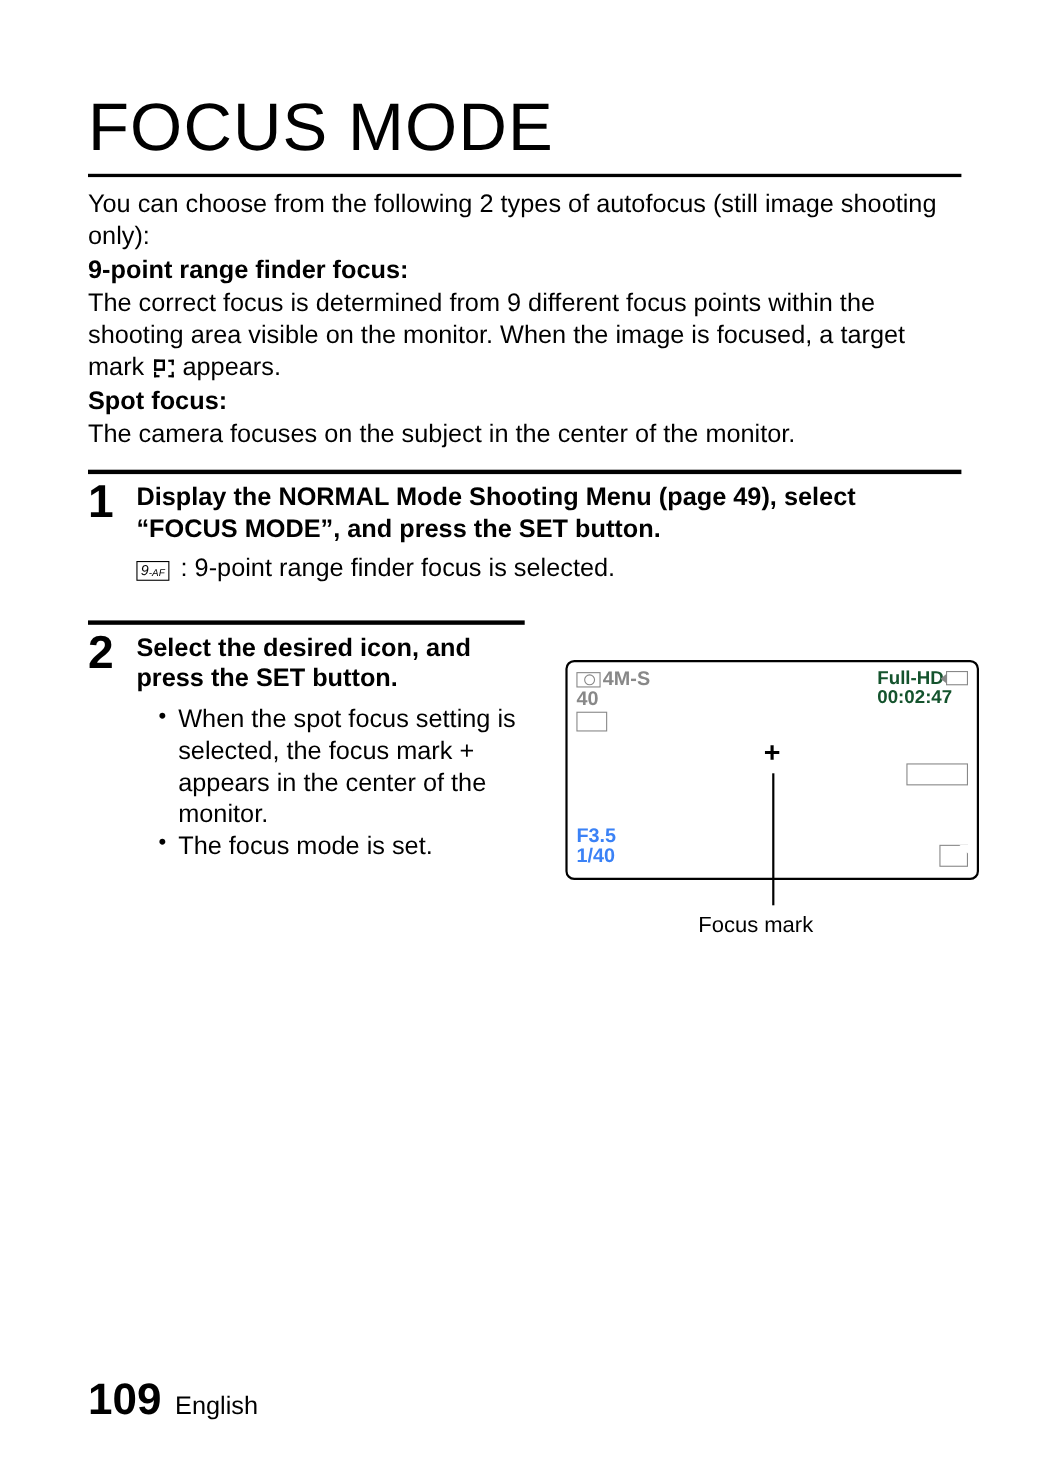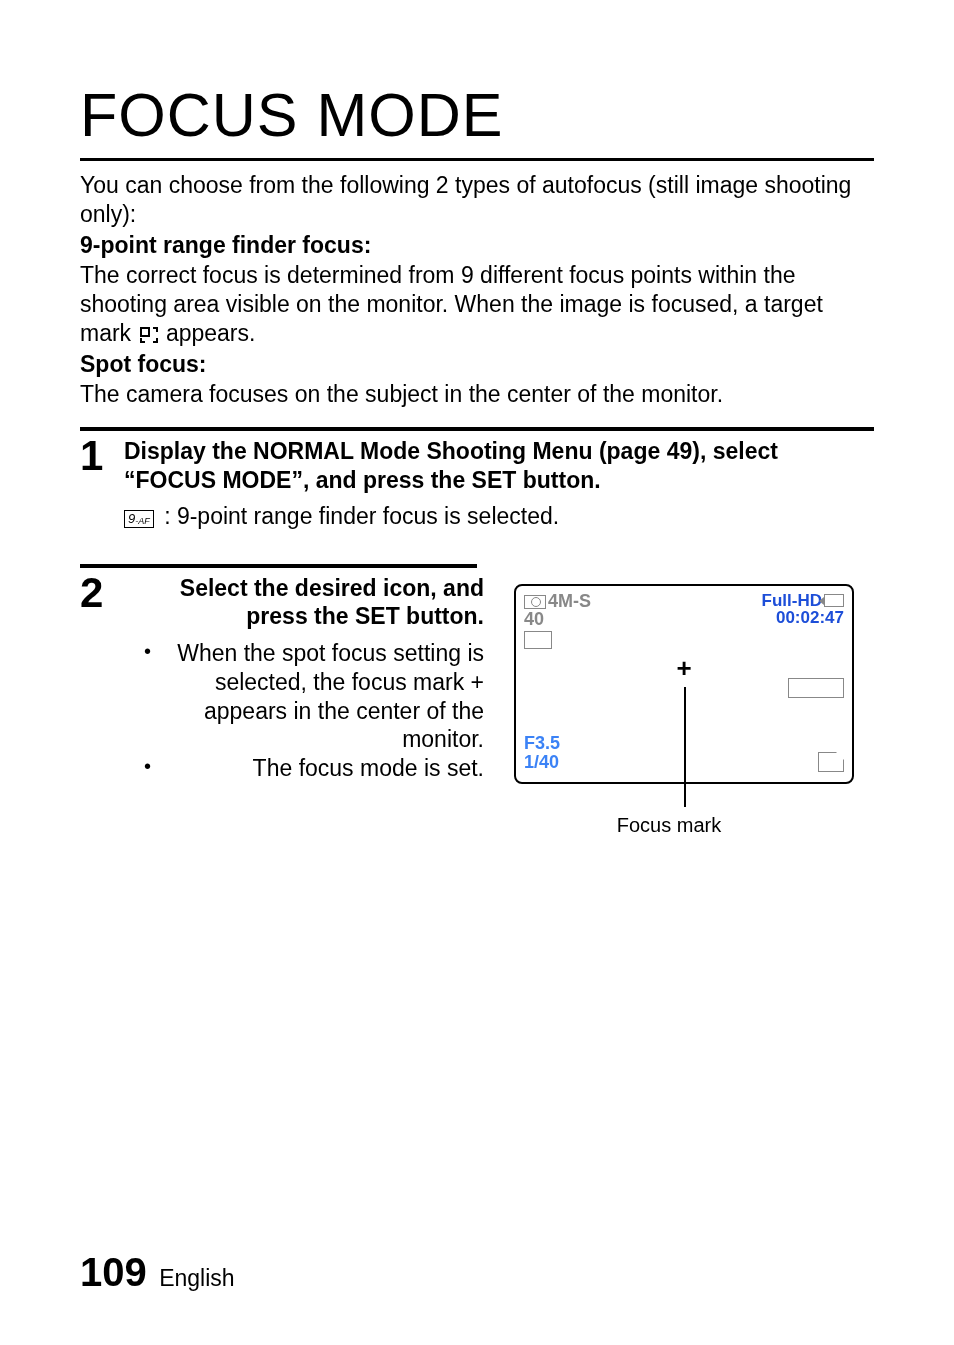--- a/index.html
+++ b/index.html
@@ -104,21 +104,20 @@
     .def-row {
       margin-bottom: 6px;
     }
     .step2-container {
       display: flex;
       gap: 30px;
       align-items: flex-start;
     }
     .step2-left {
       flex: 0 0 360px;
-      text-align: right;
     }
     .bullet-list {
       list-style: none;
       padding-left: 20px;
     }
     .bullet-list li {
       position: relative;
       padding-left: 18px;
       line-height: 1.25;
     }
@@ -126,28 +125,28 @@
       content: "•";
       position: absolute;
       left: 0;
       font-size: 20px;
     }
     .screen-container {
       flex: 1;
       position: relative;
     }
     .screen {
-      width: 340px;
+      width: 376px;
       height: 200px;
       border: 2px solid #000;
       border-radius: 8px;
       position: relative;
       background: #fff;
       margin-left: auto;
-      margin-top: 10px;
+      margin-top: 26px;
     }
     .screen .top-left {
       position: absolute;
       top: 6px;
       left: 8px;
       color: #888;
       font-size: 18px;
       font-weight: bold;
       font-family: 'Arial Narrow', Arial, sans-serif;
       line-height: 1.05;
@@ -174,22 +173,22 @@
       border: 1.5px solid #888;
       width: 28px;
       height: 18px;
       position: relative;
       margin-top: 2px;
     }
     .top-right {
       position: absolute;
       top: 6px;
       right: 8px;
-      text-align: right;
-      color: #1d4ed8;
+      text-align: left;
+      color: #14532d;
       font-size: 17px;
       font-weight: bold;
       font-family: 'Arial Narrow', Arial, sans-serif;
       line-height: 1.05;
     }
     .movie-icon {
       display:inline-block;
       border:1.5px solid #888;
       width:20px; height:13px;
       position:relative;

